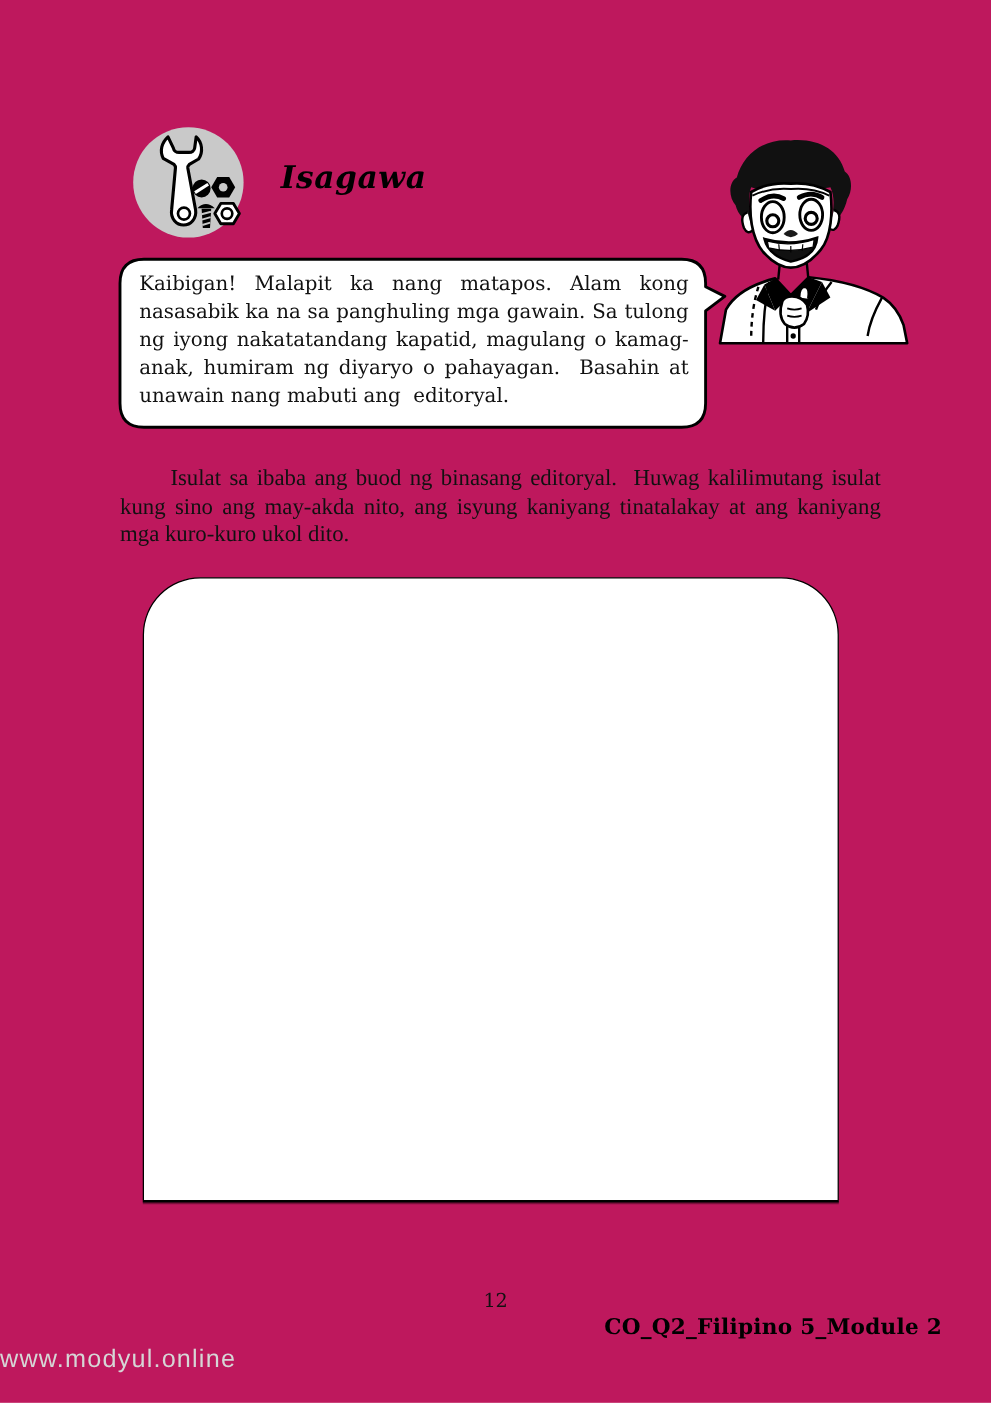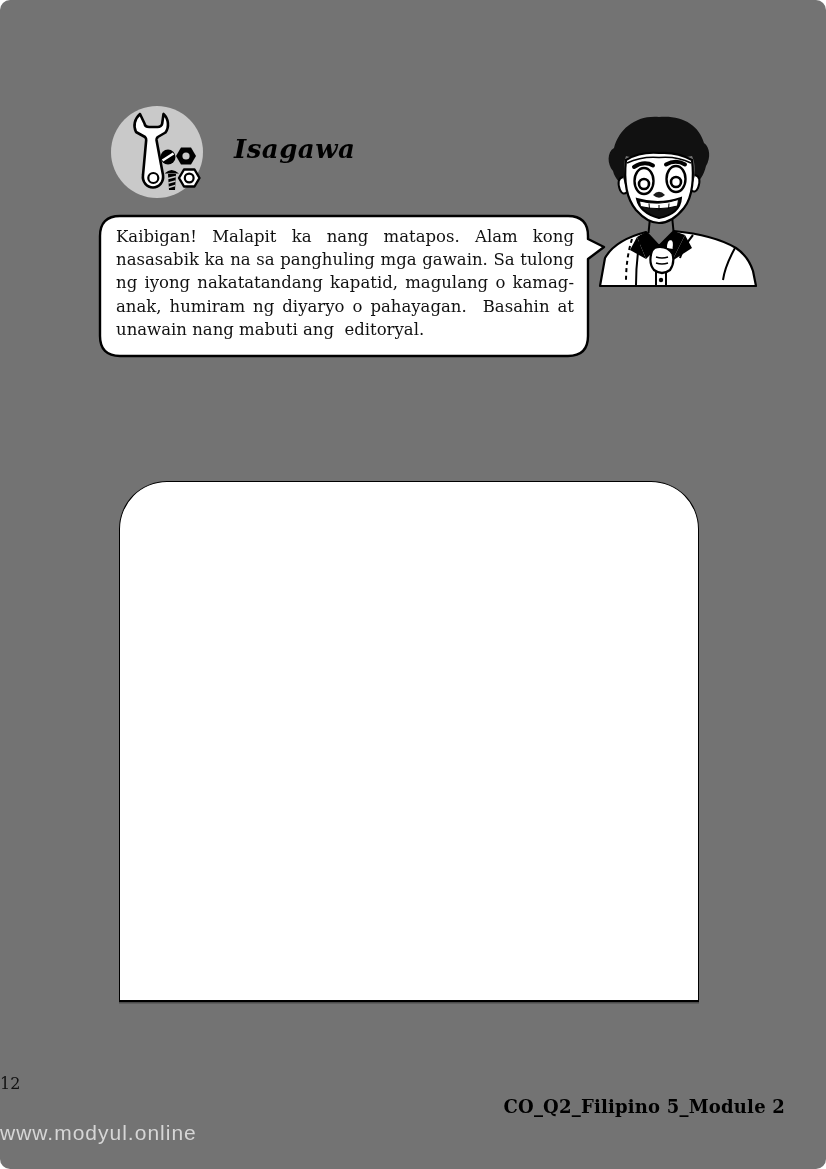--- a/index.html
+++ b/index.html
@@ -1,20 +1,20 @@
 <!DOCTYPE html>
 <html><head>
 <meta charset="utf-8">
 <style>
   html,body{margin:0;padding:0;background:#ffffff;}
   body{
     width:826px;height:1169px;position:relative;overflow:hidden;
     font-family:"DejaVu Serif", serif;color:#000;
   }
-  .page{position:absolute;inset:0;background:#737373;border-radius:10px;}
+  .page{position:absolute;inset:0;background:#be185d;}
 
   
   .badge{position:absolute;left:109px;top:104px;width:96px;height:96px;}
   .section-title{
     position:absolute;left:234px;top:134px;
     font-family:"DejaVu Serif", serif;
     font-size:26px;font-weight:bold;font-style:italic;
     letter-spacing:0.5px;color:#000;
   }
 
@@ -42,21 +42,21 @@
     position:absolute;left:119px;top:481px;width:578px;height:518px;
     background:#fff;
     border:1.6px solid #000;
     border-bottom:2.6px solid #000;
     border-radius:48px 48px 0 0;
     box-shadow:0 1.5px 0 rgba(0,0,0,0.35);
   }
 
   
   .page-number{
-    position:absolute;left:0;top:1074px;width:826px;
+    position:absolute;left:0;top:1074px;width:826px;text-align:center;
     font-family:"DejaVu Serif", serif;font-size:16px;color:#111;
   }
   .module-code{
     position:absolute;right:41px;top:1096px;
     font-family:"DejaVu Serif", serif;font-size:18px;font-weight:bold;color:#000;
     letter-spacing:0.2px;
   }
   .watermark{
     position:absolute;left:0;top:1121px;width:826px;text-align:left;
     font-family:"Liberation Sans", sans-serif;font-size:21px;color:#d6d6d6;
@@ -162,20 +162,21 @@
 
   <div class="bubble">
     <svg width="512" height="146" viewBox="0 0 512 146">
       <path d="M22,2 L470,2 Q490,2 490,22 L490,25 L506,33 L490,45
                L490,122 Q490,142 470,142 L22,142 Q2,142 2,122
                L2,22 Q2,2 22,2 Z" fill="#fff" stroke="#000" stroke-width="2.4" stroke-linejoin="round"></path>
     </svg>
     <div class="bubble-text">Kaibigan!  Malapit  ka  nang  matapos.  Alam  kong nasasabik ka na sa panghuling mga gawain. Sa tulong ng iyong nakatatandang kapatid, magulang o kamag-anak, humiram ng diyaryo o pahayagan.  Basahin at unawain nang mabuti ang  editoryal.</div>
   </div>
 
+  <div class="instructions">Isulat sa ibaba ang buod ng binasang editoryal.  Huwag kalilimutang isulat kung sino ang may-akda nito, ang isyung kaniyang tinatalakay at ang kaniyang mga kuro-kuro ukol dito.</div>
 
   <div class="answer-box"></div>
 
   <div class="page-number">12</div>
   <div class="module-code">CO_Q2_Filipino 5_Module 2</div>
   <div class="watermark">www.modyul.online</div>
 
 </div>
 
 </body></html>

